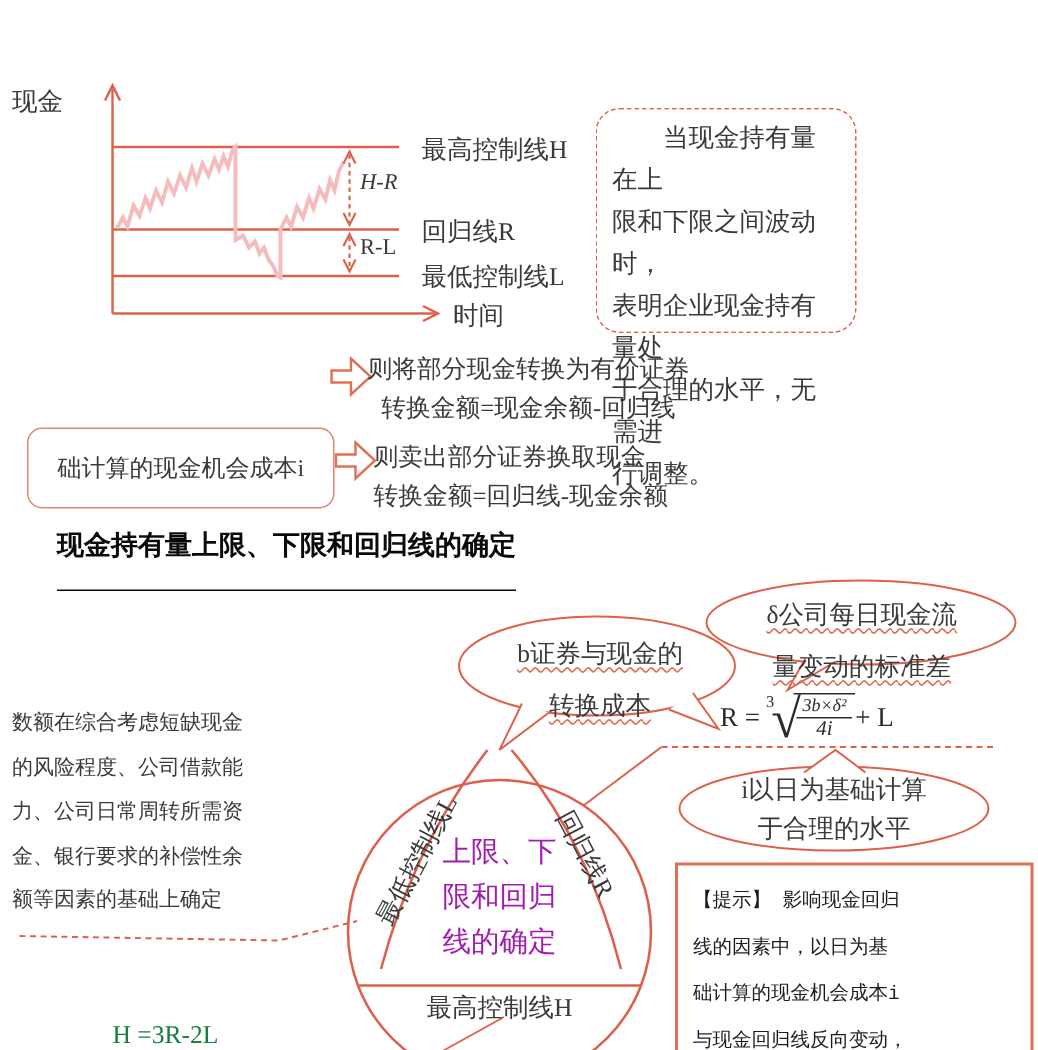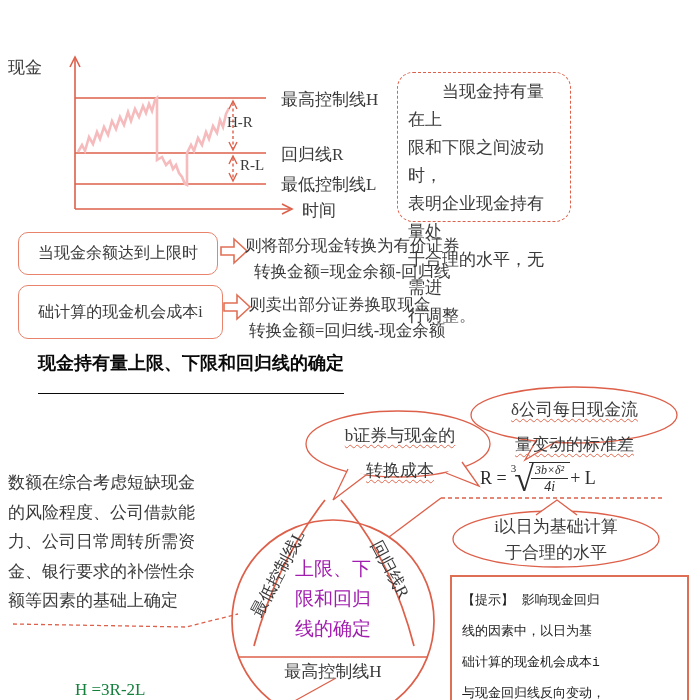--- a/index.html
+++ b/index.html
@@ -20,21 +20,21 @@
   .rule-box{
     border:1.5px solid #e8836c;border-radius:10px;
     display:flex;align-items:center;justify-content:center;
     font-size:16px;color:#3a3a3a;
   }
   .rule-action{font-size:16.5px;line-height:26px;color:#3a3a3a;}
   .heading{
     left:38px;top:303px;font-size:18px;font-weight:bold;color:#0a0a0a;
     border-bottom:1.8px solid #0a0a0a;padding-bottom:18px;
   }
-  .left-note{left:8px;top:420px;width:233px;font-size:17px;line-height:29.5px;color:#3a3a3a;}
+  .left-note{left:8px;top:420px;width:233px;font-size:14px;line-height:29.5px;color:#3a3a3a;}
   .center-tri{left:292px;top:506px;width:82px;text-align:center;font-size:19px;line-height:30px;color:#a21caf;}
   .rot-l{left:213px;top:514px;width:130px;text-align:center;font-size:17px;color:#3a3a3a;transform:rotate(-62deg);}
   .rot-r{left:350px;top:510px;width:80px;text-align:center;font-size:17px;color:#3a3a3a;transform:rotate(62deg);}
   .lab-h{left:272px;top:612px;width:122px;text-align:center;font-size:17px;color:#3a3a3a;}
   .bubble{text-align:center;font-size:17px;line-height:35px;color:#3a3a3a;}
   .wavy{text-decoration:underline;text-decoration-style:wavy;text-decoration-color:#e06a50;text-decoration-thickness:1px;text-underline-offset:3px;}
   .b-bub{left:330px;top:370px;width:140px;}
   .d-bub{left:482px;top:344px;width:185px;}
   .i-bub{left:466px;top:466px;width:180px;line-height:26px;}
   .h-formula{left:75px;top:632px;font-size:17px;color:#15803d;}
@@ -100,33 +100,32 @@
       <path d="M446,425 L479,438 L462,414" fill="#fff"></path>
       <ellipse cx="574" cy="367" rx="103" ry="28"></ellipse>
       <path d="M537,391 L525,412 L557,393" fill="#fff"></path>
       <ellipse cx="556" cy="491" rx="103" ry="28"></ellipse>
       <path d="M536,467 L557,452 L577,467" fill="#fff"></path>
     </g>
   </svg>
 
   <div class="abs lbl" style="left:8px;top:8px;">现金</div>
   <div class="abs lbl" style="left:281px;top:40px;">最高控制线H</div>
-  <div class="abs small" style="left:227px;top:66px;">H-R</div>
+  <div class="abs small" style="left:240px;top:66px;font-style:italic;">H-R</div>
   <div class="abs lbl" style="left:281px;top:95px;">回归线R</div>
   <div class="abs small" style="left:240px;top:109px;">R-L</div>
   <div class="abs lbl" style="left:281px;top:125px;">最低控制线L</div>
   <div class="abs lbl" style="left:302px;top:151px;">时间</div>
 
   <div class="abs note-box preline">　　当现金持有量在上
 限和下限之间波动时，
 表明企业现金持有量处
 于合理的水平，无需进
 行调整。</div>
 
-  <div class="abs rule-box" style="left:18px;top:184px;width:198px;height:41px;">当现金余额达到上限时</div>
   <div class="abs rule-action preline" style="left:245px;top:185px;text-align:center;">则将部分现金转换为有价证券
 转换金额=现金余额-回归线</div>
 
   <div class="abs rule-box" style="left:18px;top:237px;width:203px;height:52px;">础计算的现金机会成本i</div>
   <div class="abs rule-action preline" style="left:249px;top:244px;">则卖出部分证券换取现金
 转换金额=回归线-现金余额</div>
 
   <div class="abs heading">现金持有量上限、下限和回归线的确定</div>
 
   <div class="abs left-note preline">数额在综合考虑短缺现金

